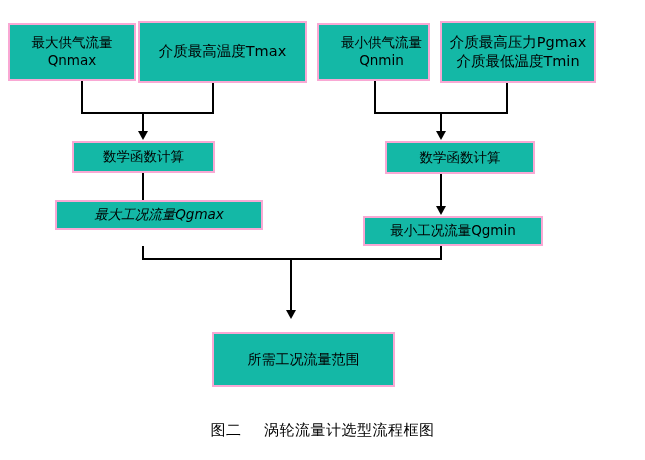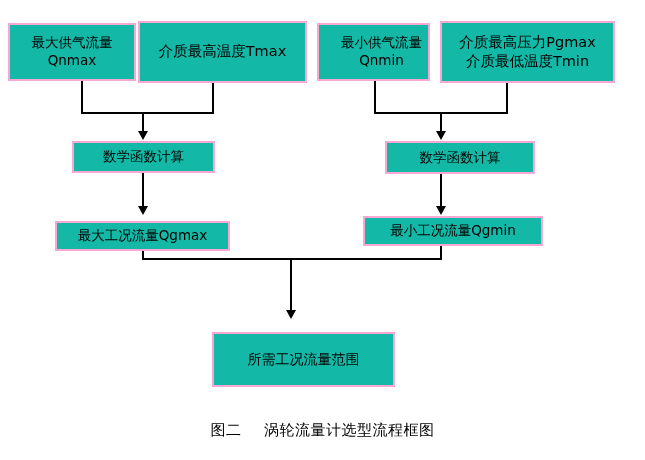--- a/index.html
+++ b/index.html
@@ -30,26 +30,26 @@
     z-index: 3;
   }
   .node .ln {
     display: block;
     white-space: nowrap;
   }
   
   #box-qnmax   { left: 8px;   top: 23px;  width: 128px; height: 58px;  font-size: 13.5px; }
   #box-pgmin   { left: 138px; top: 21px;  width: 169px; height: 62px;  font-size: 14.5px; }
   #box-qnmin   { left: 317px; top: 23px;  width: 113px; height: 58px;  font-size: 13.5px; padding-left: 16px; }
-  #box-pgmax   { left: 440px; top: 21px;  width: 175px; height: 62px;  font-size: 14.5px; }
+  #box-pgmax   { left: 440px; top: 21px;  width: 156px; height: 62px;  font-size: 14.5px; }
   
   #box-calc-left  { left: 72px;  top: 141px; width: 143px; height: 32px; font-size: 13.5px; }
   #box-calc-right { left: 385px; top: 141px; width: 150px; height: 33px; font-size: 13.5px; }
   
-  #box-qgmax { left: 55px;  top: 221px; width: 175px; height: 30px; font-size: 13.5px; }
+  #box-qgmax { left: 55px;  top: 200px; width: 208px; height: 30px; font-size: 13.5px; font-style: italic; }
   #box-qgmin { left: 363px; top: 216px; width: 180px; height: 30px; font-size: 13.5px; justify-content: center; }
   
   #box-range { left: 212px; top: 320px; width: 183px; height: 55px; font-size: 14px; margin-top: 12px; }
 
   
   .vline, .hline {
     position: absolute;
     background: #000000;
     z-index: 1;
   }

